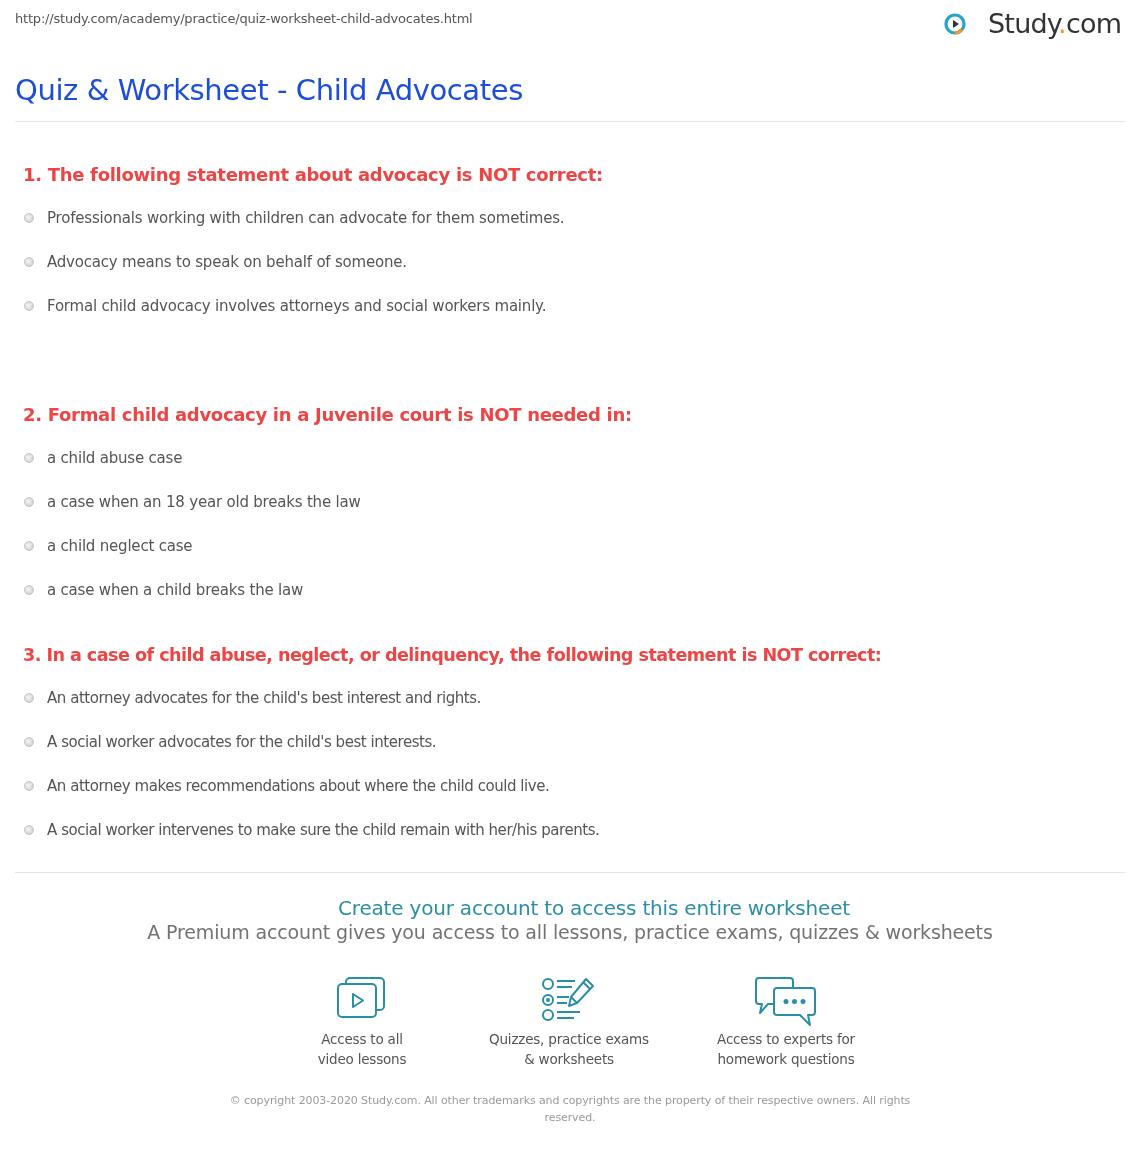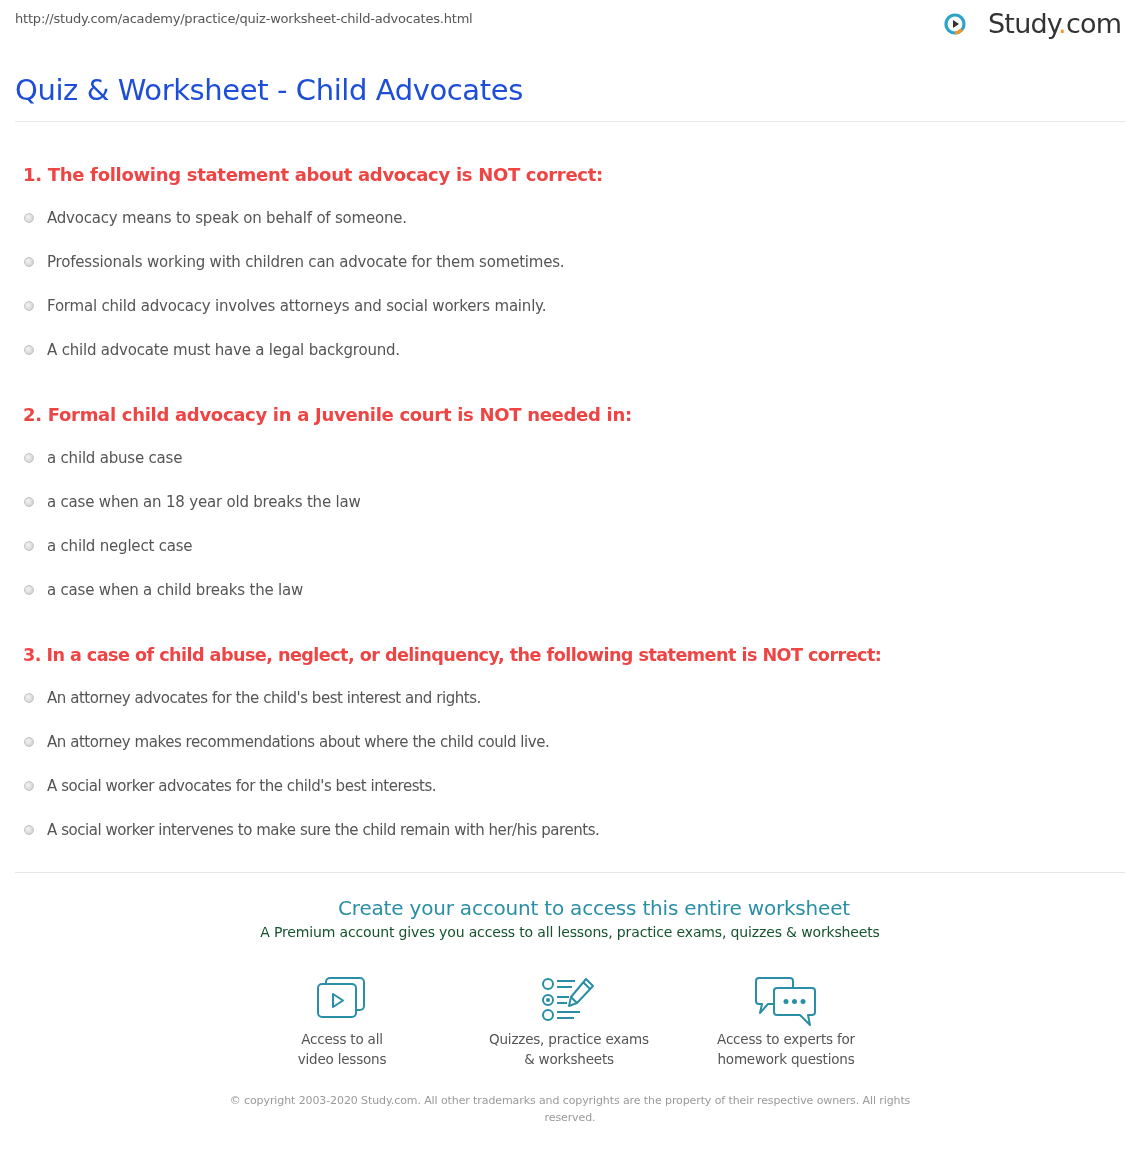--- a/index.html
+++ b/index.html
@@ -38,21 +38,21 @@
       font-size: 15px; color: #555; letter-spacing: -0.2px;
     }
     .q3 .answer { letter-spacing: -0.45px; }
     .radio {
       width: 10px; height: 10px; border-radius: 50%; margin-left: 9px; margin-right: 13px;
       background: radial-gradient(circle at 40% 40%, #f4f4f4 0%, #d6d6d6 70%, #bdbdbd 100%);
       border: 1px solid #c4c4c4; box-sizing: border-box; flex: none;
     }
     .cta { position: absolute; left: 0; width: 1140px; text-align: center; }
     .cta-heading { font-size: 20px; color: #2a8fa6; margin: 0; line-height: 26px; letter-spacing: -0.2px; font-weight: normal; padding-left: 48px; }
-    .cta-sub { font-size: 14px; color: #14532d; margin-top: 2px; line-height: 18px; letter-spacing: -0.15px; }
+    .cta-sub { font-size: 19px; color: #737373; margin-top: 2px; line-height: 18px; letter-spacing: -0.15px; }
     .features { position: absolute; top: 975px; left: 0; width: 1140px; }
     .feature { position: absolute; width: 220px; text-align: center; }
     .feature svg { display: block; margin: 0 auto; }
     .feature-label { font-size: 13.5px; color: #555; line-height: 20px; margin-top: 8px; letter-spacing: -0.2px; }
     .footer {
       position: absolute; top: 1092px; left: 210px; width: 720px; text-align: center;
       font-size: 11px; color: #9a9a9a; line-height: 17px; letter-spacing: -0.1px;
     }
   </style>
 </head>
@@ -71,33 +71,29 @@
 </div>
 
 <h1 class="title">Quiz &amp; Worksheet - Child Advocates</h1>
 <div class="hr" style="top:121px;"></div>
 
 <div class="question q1" style="top:155px;">
   <h2 class="q-text">1. The following statement about advocacy is NOT correct:</h2>
   <ul class="answers" style="margin-top:9px;">
     <li class="answer">
         <span class="radio"></span>
+        <span>Professionals working with children can advocate for them sometimes.</span>
+      </li>
+    <li class="answer">
+        <span class="radio"></span>
         <span>Advocacy means to speak on behalf of someone.</span>
       </li>
     <li class="answer">
         <span class="radio"></span>
-        <span>Professionals working with children can advocate for them sometimes.</span>
-      </li>
-    <li class="answer">
-        <span class="radio"></span>
         <span>Formal child advocacy involves attorneys and social workers mainly.</span>
-      </li>
-    <li class="answer">
-        <span class="radio"></span>
-        <span>A child advocate must have a legal background.</span>
       </li>
   </ul>
 </div>
 
 <div class="question q2" style="top:395px;">
   <h2 class="q-text">2. Formal child advocacy in a Juvenile court is NOT needed in:</h2>
   <ul class="answers" style="margin-top:9px;">
     <li class="answer">
         <span class="radio"></span>
         <span>a child abuse case</span>
@@ -119,42 +115,42 @@
 
 <div class="question q3" style="top:635px;">
   <h2 class="q-text">3. In a case of child abuse, neglect, or delinquency, the following statement is NOT correct:</h2>
   <ul class="answers" style="margin-top:9px;">
     <li class="answer">
         <span class="radio"></span>
         <span>An attorney advocates for the child's best interest and rights.</span>
       </li>
     <li class="answer">
         <span class="radio"></span>
-        <span>An attorney makes recommendations about where the child could live.</span>
+        <span>A social worker advocates for the child's best interests.</span>
       </li>
     <li class="answer">
         <span class="radio"></span>
-        <span>A social worker advocates for the child's best interests.</span>
+        <span>An attorney makes recommendations about where the child could live.</span>
       </li>
     <li class="answer">
         <span class="radio"></span>
         <span>A social worker intervenes to make sure the child remain with her/his parents.</span>
       </li>
   </ul>
 </div>
 
 <div class="hr" style="top:872px;"></div>
 
 <div class="cta" style="top:895px;">
   <h3 class="cta-heading">Create your account to access this entire worksheet</h3>
   <div class="cta-sub">A Premium account gives you access to all lessons, practice exams, quizzes &amp; worksheets</div>
 </div>
 
 <div class="features">
-  <div class="feature" style="left:232px;">
+  <div class="feature" style="left:252px;">
     <svg width="56" height="46" viewBox="0 0 56 46">
       <rect x="12" y="3" width="38" height="32" rx="4" fill="#fff" stroke="#2a8fa6" stroke-width="2"></rect>
       <rect x="4" y="9" width="38" height="33" rx="4" fill="#fff" stroke="#2a8fa6" stroke-width="2"></rect>
       <path d="M19 19 L29 25.5 L19 32 Z" fill="none" stroke="#2a8fa6" stroke-width="2" stroke-linejoin="round"></path>
     </svg>
     <div class="feature-label"><span>Access to all</span><br><span>video lessons</span></div>
   </div>
   <div class="feature" style="left:459px;">
     <svg width="58" height="46" viewBox="0 0 58 46">
       <circle cx="8" cy="9" r="5" fill="none" stroke="#2a8fa6" stroke-width="2"></circle>

